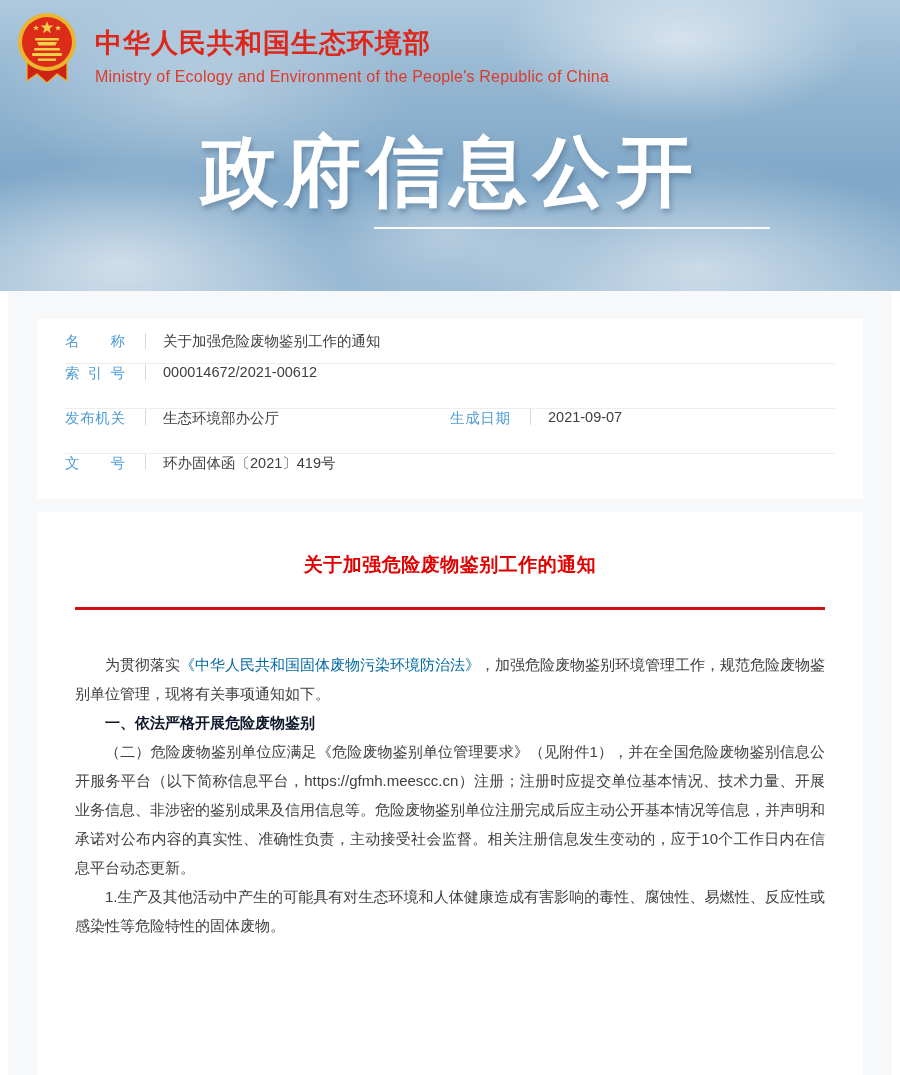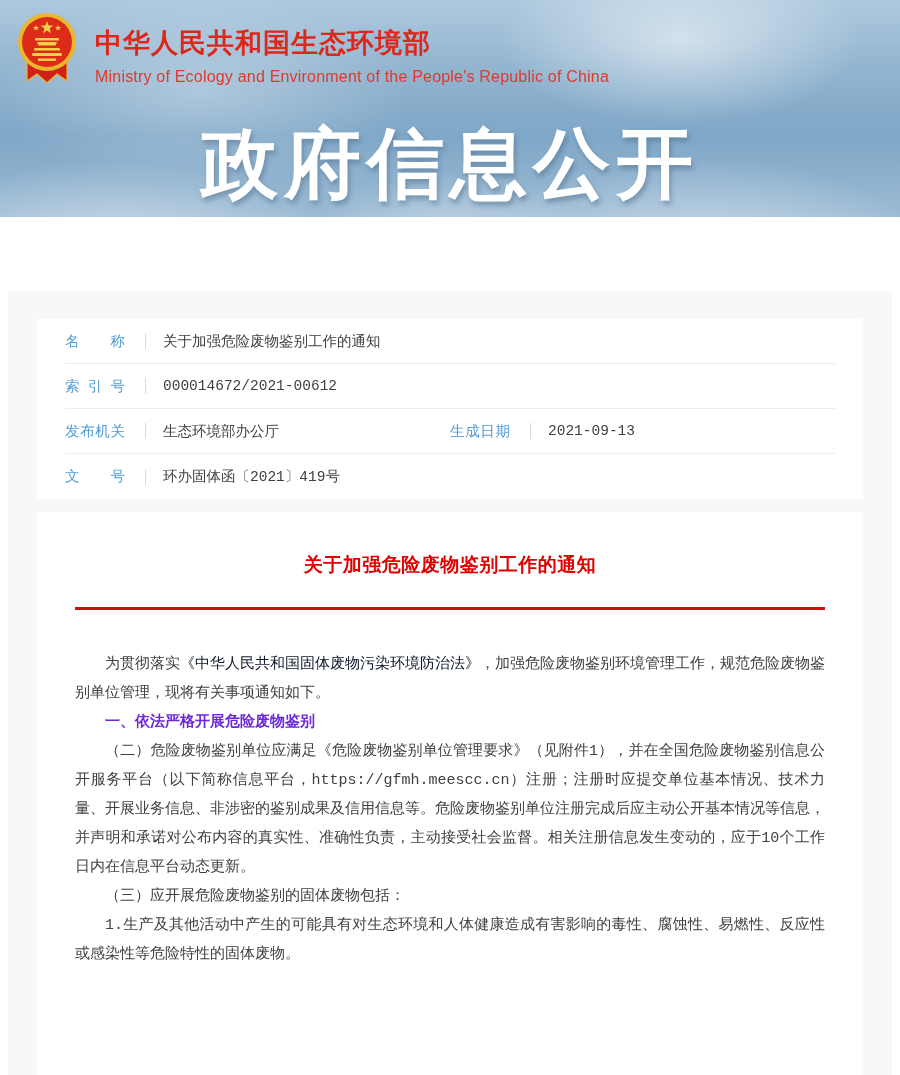--- a/index.html
+++ b/index.html
@@ -3,74 +3,74 @@
 <meta charset="utf-8">
 <style>
   * { box-sizing: border-box; margin: 0; padding: 0; }
   html,body { background:#ffffff; }
   body { font-family: "Liberation Sans", "DejaVu Sans", sans-serif; }
 
   .page { position:relative; width:900px; height:1075px; margin:0 auto; overflow:hidden; background:#ffffff; }
 
   
   .sky-header {
-    position:relative; height:217px; overflow:hidden;
+    position:relative; height:291px; overflow:hidden;
     background:
       radial-gradient(ellipse 260px 120px at 680px 40px, rgba(255,255,255,0.55), rgba(255,255,255,0) 70%),
       radial-gradient(ellipse 300px 140px at 200px 90px, rgba(255,255,255,0.30), rgba(255,255,255,0) 70%),
       radial-gradient(ellipse 320px 150px at 120px 265px, rgba(255,255,255,0.55), rgba(255,255,255,0) 70%),
       radial-gradient(ellipse 340px 160px at 700px 270px, rgba(255,255,255,0.50), rgba(255,255,255,0) 70%),
       radial-gradient(ellipse 200px 90px at 450px 235px, rgba(255,255,255,0.35), rgba(255,255,255,0) 70%),
       linear-gradient(180deg, #aec9de 0%, #93b5d0 30%, #7fa7c7 62%, #9cbbd4 100%);
   }
   .brand { position:absolute; top:11px; left:15px; display:flex; align-items:flex-start; cursor:pointer; }
   .emblem { width:64px; height:76px; flex:0 0 auto; }
   .brand-text { margin:14px 0 0 16px; }
   .brand-cn { color:#de271b; font-size:27px; font-weight:bold; letter-spacing:1px; }
   .brand-en { color:#dd3a2c; font-size:16px; margin-top:7px; letter-spacing:0.2px; }
 
   .banner-title {
-    position:absolute; top:113px; left:0; width:100%;
+    position:absolute; top:121px; left:0; width:100%;
     text-align:center; color:#ffffff; font-size:77px; font-weight:bold;
     letter-spacing:6px;
     text-shadow: 2px 4px 5px rgba(70,100,130,0.45);
   }
   .banner-underline {
     position:absolute; top:227px; left:374px; width:396px; height:2px;
     background:rgba(255,255,255,0.92);
   }
 
   
   .content-wrap {
     position:absolute; top:291px; left:8px; width:884px; bottom:0;
-    background:#f7f8f9; padding:28px 29px 14px 29px;font-family:Liberation Mono, monospace;
+    background:#f7f8f9; padding:28px 29px 14px 29px;
   }
 
   
   .meta-card { background:#ffffff; padding:0 28px; }
   .meta-row { display:flex; align-items:center; height:45px; border-bottom:1px solid #ededed; }
   .meta-row:last-child { border-bottom:none;gap:40px; }
-  .meta-half { display:flex; align-items:center; flex:1 1 50%; height:100%; }
+  .meta-half { display:flex; align-items:flex-start; flex:1 1 50%; height:100%; }
   .meta-label {
     display:inline-block; width:60px; flex:0 0 60px;
     color:#4f9bd6; font-size:14.5px;
     text-align:justify; text-align-last:justify;
   }
   .meta-sep { width:1px; height:16px; background:#d9d9d9; margin:0 17px 0 20px; flex:0 0 1px; }
   .meta-value { color:#3f3f3f; font-size:14.5px; white-space:nowrap; }
 
   
   .article-card { background:#ffffff; margin-top:13px; padding:28px 38px 40px 38px; min-height:600px; }
   .doc-title { text-align:center; color:#e00000; font-size:19px; font-weight:bold; letter-spacing:0.5px; margin-top:12px; }
   .red-rule { height:3px; background:#cd1111; margin-top:29px; }
   .doc-body { margin-top:40px; color:#404040; font-size:15px; line-height:29px; text-align:justify; }
   .doc-body p { text-indent:2em; }
   .doc-body p.no-indent { text-indent:0; }
-  .doc-body p.bold { font-weight:bold; color:#6d28d9; }
-  .doc-link { color:#0f172a; text-decoration:none; cursor:pointer; }
+  .doc-body p.bold { font-weight:bold; color:#0f172a; }
+  .doc-link { color:#0369a1; text-decoration:none; cursor:pointer; }
 </style>
 </head>
 <body>
 
 <div class="page">
 
   <header class="sky-header">
     <div class="brand">
       <svg class="emblem" viewBox="0 0 64 76" aria-hidden="true">
         <path d="M12 44 L12 70 L22 63 L32 72 L42 63 L52 70 L52 44 Z" fill="#cf2217" stroke="#e9b62d" stroke-width="1.2"></path>
@@ -111,39 +111,38 @@
       </div>
       <div class="meta-row">
         <div class="meta-half">
           <span class="meta-label">发布机关</span>
           <span class="meta-sep"></span>
           <span class="meta-value">生态环境部办公厅</span>
         </div>
         <div class="meta-half">
           <span class="meta-label">生成日期</span>
           <span class="meta-sep"></span>
-          <span class="meta-value">2021-09-13</span>
+          <span class="meta-value">2021-09-07</span>
         </div>
       </div>
       <div class="meta-row">
         <div class="meta-half">
           <span class="meta-label">文号</span>
           <span class="meta-sep"></span>
           <span class="meta-value">环办固体函〔2021〕419号</span>
         </div>
       </div>
     </section>
 
     <article class="article-card">
       <h2 class="doc-title">关于加强危险废物鉴别工作的通知</h2>
       <div class="red-rule"></div>
       <div class="doc-body">
         <p><span>为贯彻落实</span><a class="doc-link">《中华人民共和国固体废物污染环境防治法》</a><span>，加强危险废物鉴别环境管理工作，规范危险废物鉴别单位管理，现将有关事项通知如下。</span></p>
         <p class="bold">一、依法严格开展危险废物鉴别</p>
         <p>（二）危险废物鉴别单位应满足《危险废物鉴别单位管理要求》（见附件1），并在全国危险废物鉴别信息公开服务平台（以下简称信息平台，https://gfmh.meescc.cn）注册；注册时应提交单位基本情况、技术力量、开展业务信息、非涉密的鉴别成果及信用信息等。危险废物鉴别单位注册完成后应主动公开基本情况等信息，并声明和承诺对公布内容的真实性、准确性负责，主动接受社会监督。相关注册信息发生变动的，应于10个工作日内在信息平台动态更新。</p>
-        <p>（三）应开展危险废物鉴别的固体废物包括：</p>
         <p>1.生产及其他活动中产生的可能具有对生态环境和人体健康造成有害影响的毒性、腐蚀性、易燃性、反应性或感染性等危险特性的固体废物。</p>
 
       </div>
     </article>
 
   </div>
 </div>
 
 </body></html>

